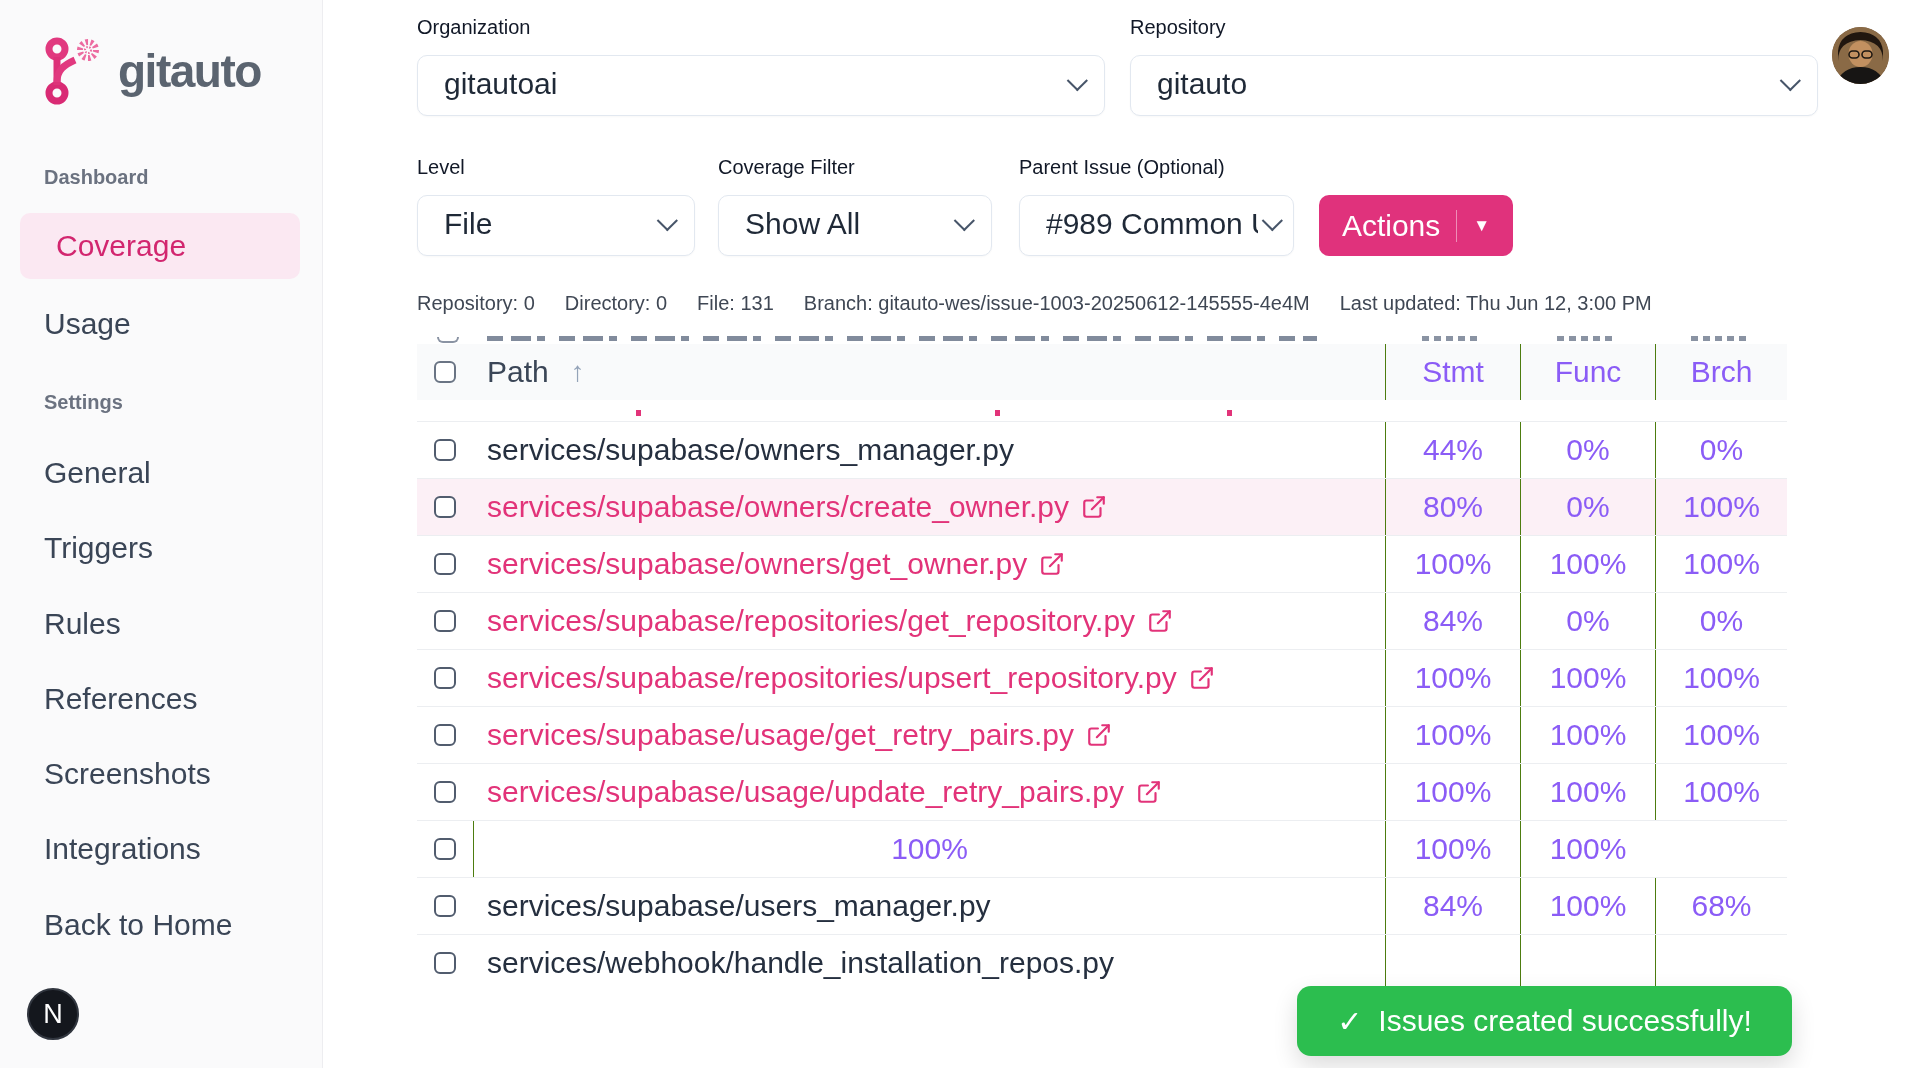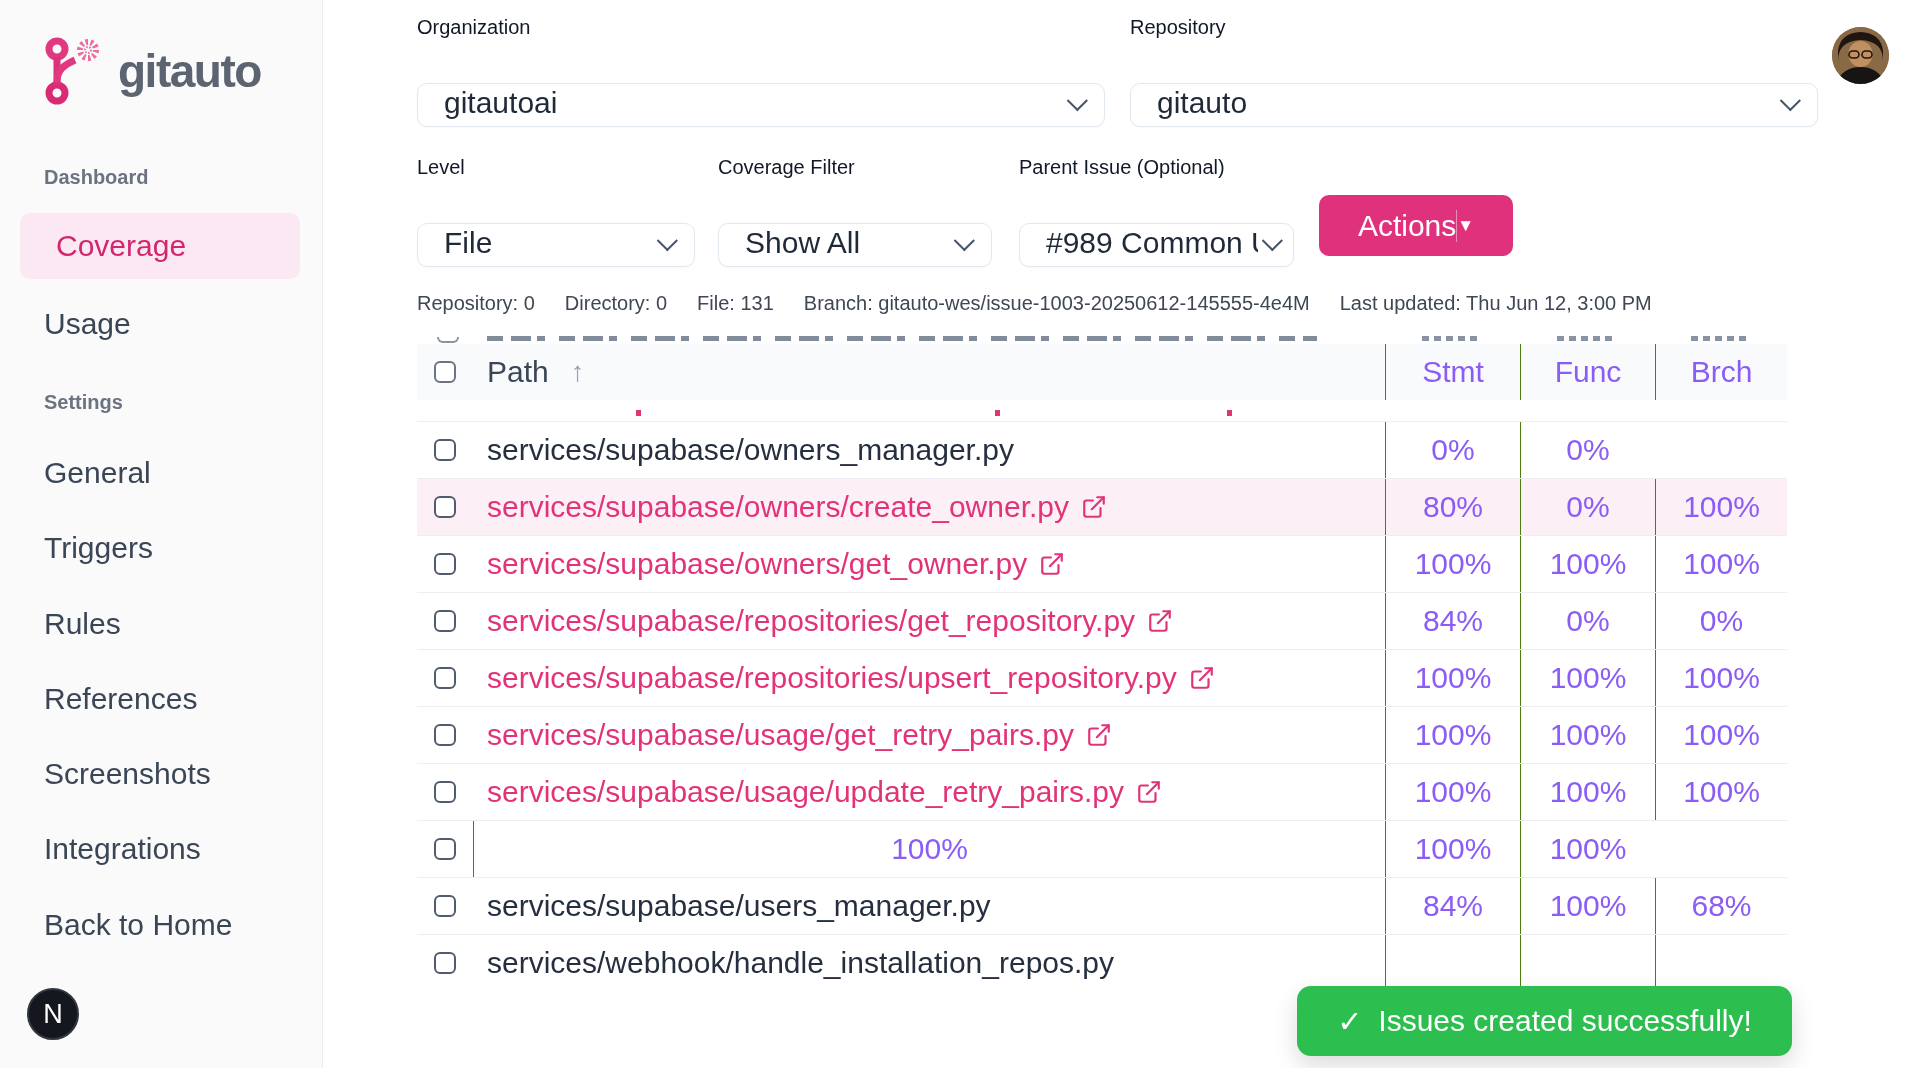--- a/index.html
+++ b/index.html
@@ -12,24 +12,24 @@
   .logo-text { font-size:46px; font-weight:700; color:#5b6470; letter-spacing:-1.5px; }
   .nav-label { position:absolute; left:44px; font-size:20px; font-weight:600; color:#6b7280; }
   .nav-item { position:absolute; left:44px; font-size:30px; font-weight:400; color:#3a4556; cursor:pointer; }
   .nav-item-active { position:absolute; left:20px; top:213px; width:280px; height:66px; background:#fbe8f2; border-radius:10px; display:flex; align-items:center; padding-left:36px; cursor:pointer; }
   .nav-item-active span { font-size:30px; font-weight:500; color:#d2266f; }
   .dev-badge { position:absolute; left:27px; top:988px; width:52px; height:52px; border-radius:50%; background:#14171d; border:2px solid #31363f; color:#fff; display:flex; align-items:center; justify-content:center; font-size:27px; font-weight:500; cursor:pointer; }
 
   
   .main { position:absolute; left:323px; top:0; width:1597px; height:1068px; }
   .field-label { position:absolute; font-size:20px; font-weight:500; color:#111827; }
-  .select { position:absolute; height:44px; background:#fff; border:1px solid #e2e8f0; border-radius:10px; display:flex; align-items:center; justify-content:space-between; padding:0 22px 4px 26px; font-size:30px; color:#1f2937; cursor:pointer; box-shadow:0 1px 2px rgba(16,24,40,.03); overflow:hidden;margin-top:28px; }
+  .select { position:absolute; height:61px; background:#fff; border:1px solid #e2e8f0; border-radius:10px; display:flex; align-items:center; justify-content:space-between; padding:0 22px 4px 26px; font-size:30px; color:#1f2937; cursor:pointer; box-shadow:0 1px 2px rgba(16,24,40,.03); overflow:hidden; }
   .select .val { white-space:nowrap; overflow:hidden; }
   .chev { flex:0 0 auto; width:15px; height:15px; border-right:2.5px solid #475569; border-bottom:2.5px solid #475569; transform:rotate(45deg) translateY(-4px); margin-left:12px; }
-  .actions-btn { position:absolute; left:996px; top:195px; width:194px; height:61px; background:#e0327c; border:none; border-radius:10px; color:#fff; font-size:30px; font-family:inherit; display:flex; align-items:center; justify-content:center; cursor:pointer; }
+  .actions-btn { position:absolute; left:996px; top:195px; width:194px; height:61px; background:#e0327c; border:none; border-radius:10px; color:#fff; font-size:30px; font-family:inherit; display:flex; align-items:center; justify-content:center; gap:16px; cursor:pointer; }
   .actions-btn .divider { width:1px; height:32px; background:rgba(255,255,255,.45); }
   .actions-btn .caret { font-size:17px; }
 
   .stats { position:absolute; left:94px; top:292px; display:flex; gap:30px; font-size:20px; color:#3f4754; white-space:nowrap; }
 
   
   .avatar { position:absolute; left:1509px; top:27px; width:57px; height:57px; border-radius:50%; overflow:hidden; cursor:pointer; background:#7a5a3a; }
 
   
   .table { position:absolute; left:94px; top:330px; width:1370px; height:741px; overflow:hidden; font-size:30px; }
@@ -184,20 +184,21 @@
 
     <div>
         <div class="trow">
     <div class="cell check-cell">
       <span class="checkbox"></span>
     </div>
     <div class="cell path-cell">
       <span class="path-text">services/supabase/owners_manager.py</span>
 
     </div>
+    <div class="cell pct">44%</div>
     <div class="cell pct">0%</div>
     <div class="cell pct">0%</div>
   </div>
         <div class="trow link highlight">
     <div class="cell check-cell">
       <span class="checkbox"></span>
     </div>
     <div class="cell path-cell">
       <span class="path-text">services/supabase/owners/create_owner.py</span>
       <svg class="ext-icon" viewBox="0 0 24 24" fill="none" stroke="#e23379" stroke-width="2" stroke-linecap="round" stroke-linejoin="round">

